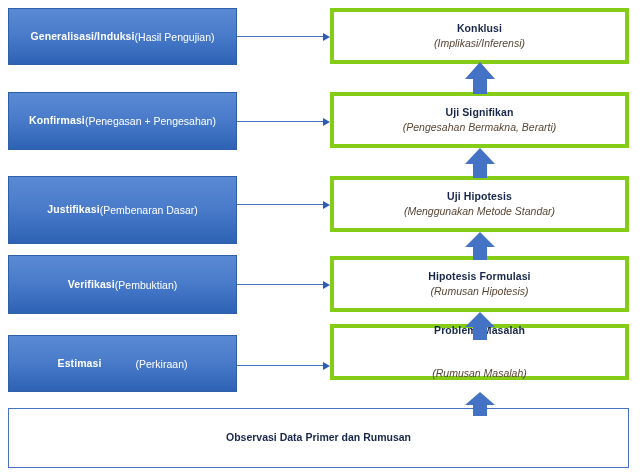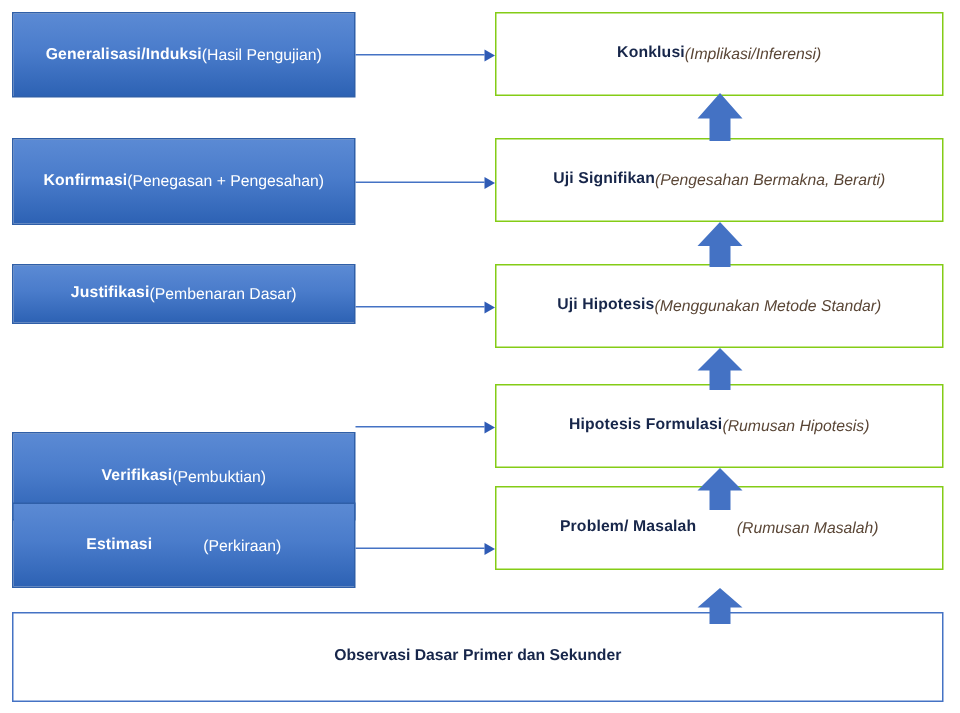--- a/index.html
+++ b/index.html
@@ -49,23 +49,23 @@
     margin-top: 2px;
   }
 
   
   .right-box {
     position: absolute;
     left: 330px;
     width: 299px;
     box-sizing: border-box;
     background: #ffffff;
-    border: 1px solid #84cc16;
+    border: 4px solid #84cc16;
     display: flex;
-    flex-direction: row;
+    flex-direction: column;
     align-items: center;
     justify-content: center;
     text-align: center;
     line-height: 1.28;
     z-index: 3;
   }
   .right-box .t-main {
     font-size: 10.5px;
     font-weight: bold;
     color: #17264a;
@@ -204,26 +204,26 @@
   <div class="left-box" style="top:8px;height:57px;">
     <div class="t-main">Generalisasi/Induksi</div>
     <div class="t-sub">(Hasil Pengujian)</div>
   </div>
 
   <div class="left-box" style="top:92px;height:58px;">
     <div class="t-main">Konfirmasi</div>
     <div class="t-sub">(Penegasan + Pengesahan)</div>
   </div>
 
-  <div class="left-box" style="top:176px;height:40px;">
+  <div class="left-box" style="top:176px;height:68px;">
     <div class="t-main">Justifikasi</div>
     <div class="t-sub">(Pembenaran Dasar)</div>
   </div>
 
-  <div class="left-box" style="top:255px;height:59px;margin-top:33px;">
+  <div class="left-box" style="top:255px;height:59px;">
     <div class="t-main">Verifikasi</div>
     <div class="t-sub">(Pembuktian)</div>
   </div>
 
   <div class="left-box" style="top:335px;height:57px;gap:34px;">
     <div class="t-main">Estimasi</div>
     <div class="t-sub">(Perkiraan)</div>
   </div>
 
   <div class="right-box" style="top:8px;height:56px;">
@@ -245,16 +245,16 @@
     <div class="t-main">Hipotesis Formulasi</div>
     <div class="t-sub">(Rumusan Hipotesis)</div>
   </div>
 
   <div class="right-box" style="top:324px;height:56px;gap:27px;">
     <div class="t-main">Problem/ Masalah</div>
     <div class="t-sub">(Rumusan Masalah)</div>
   </div>
 
   <div class="bottom-box">
-    <div class="t-main">Observasi Dasar Primer dan Sekunder</div>
+    <div class="t-main">Observasi Data Primer dan Rumusan</div>
   </div>
 
 </div>
 
 </body></html>

